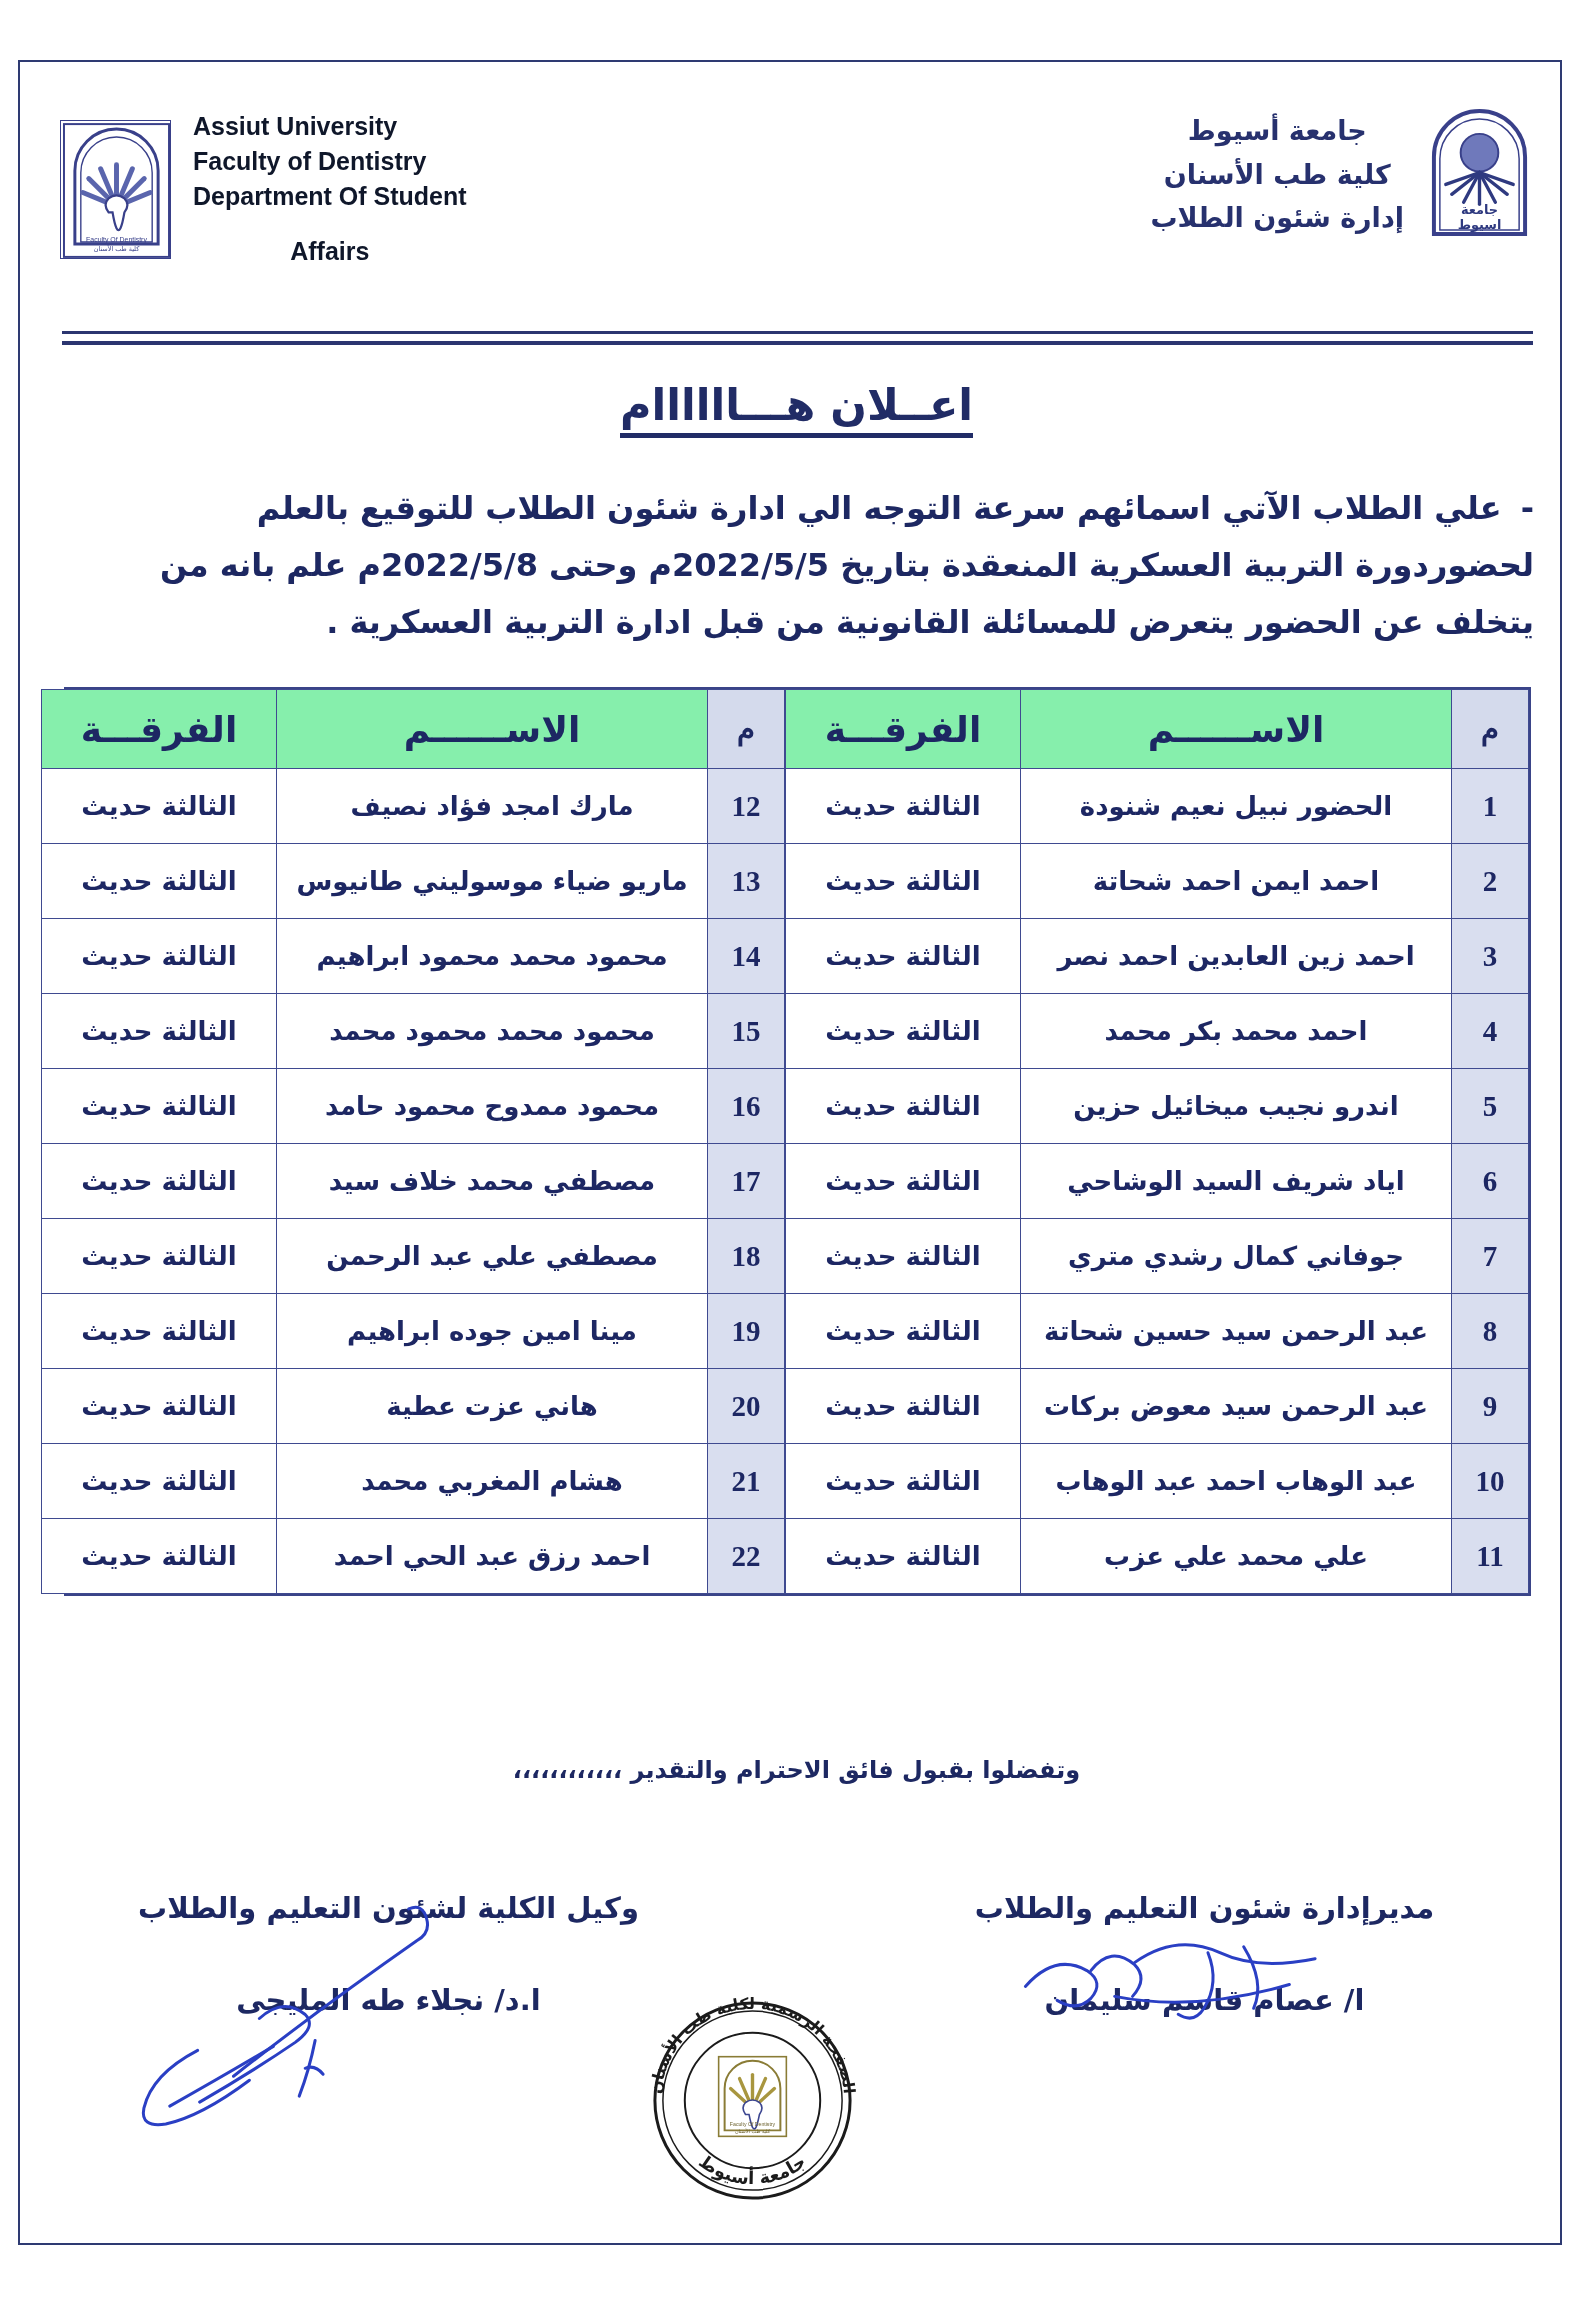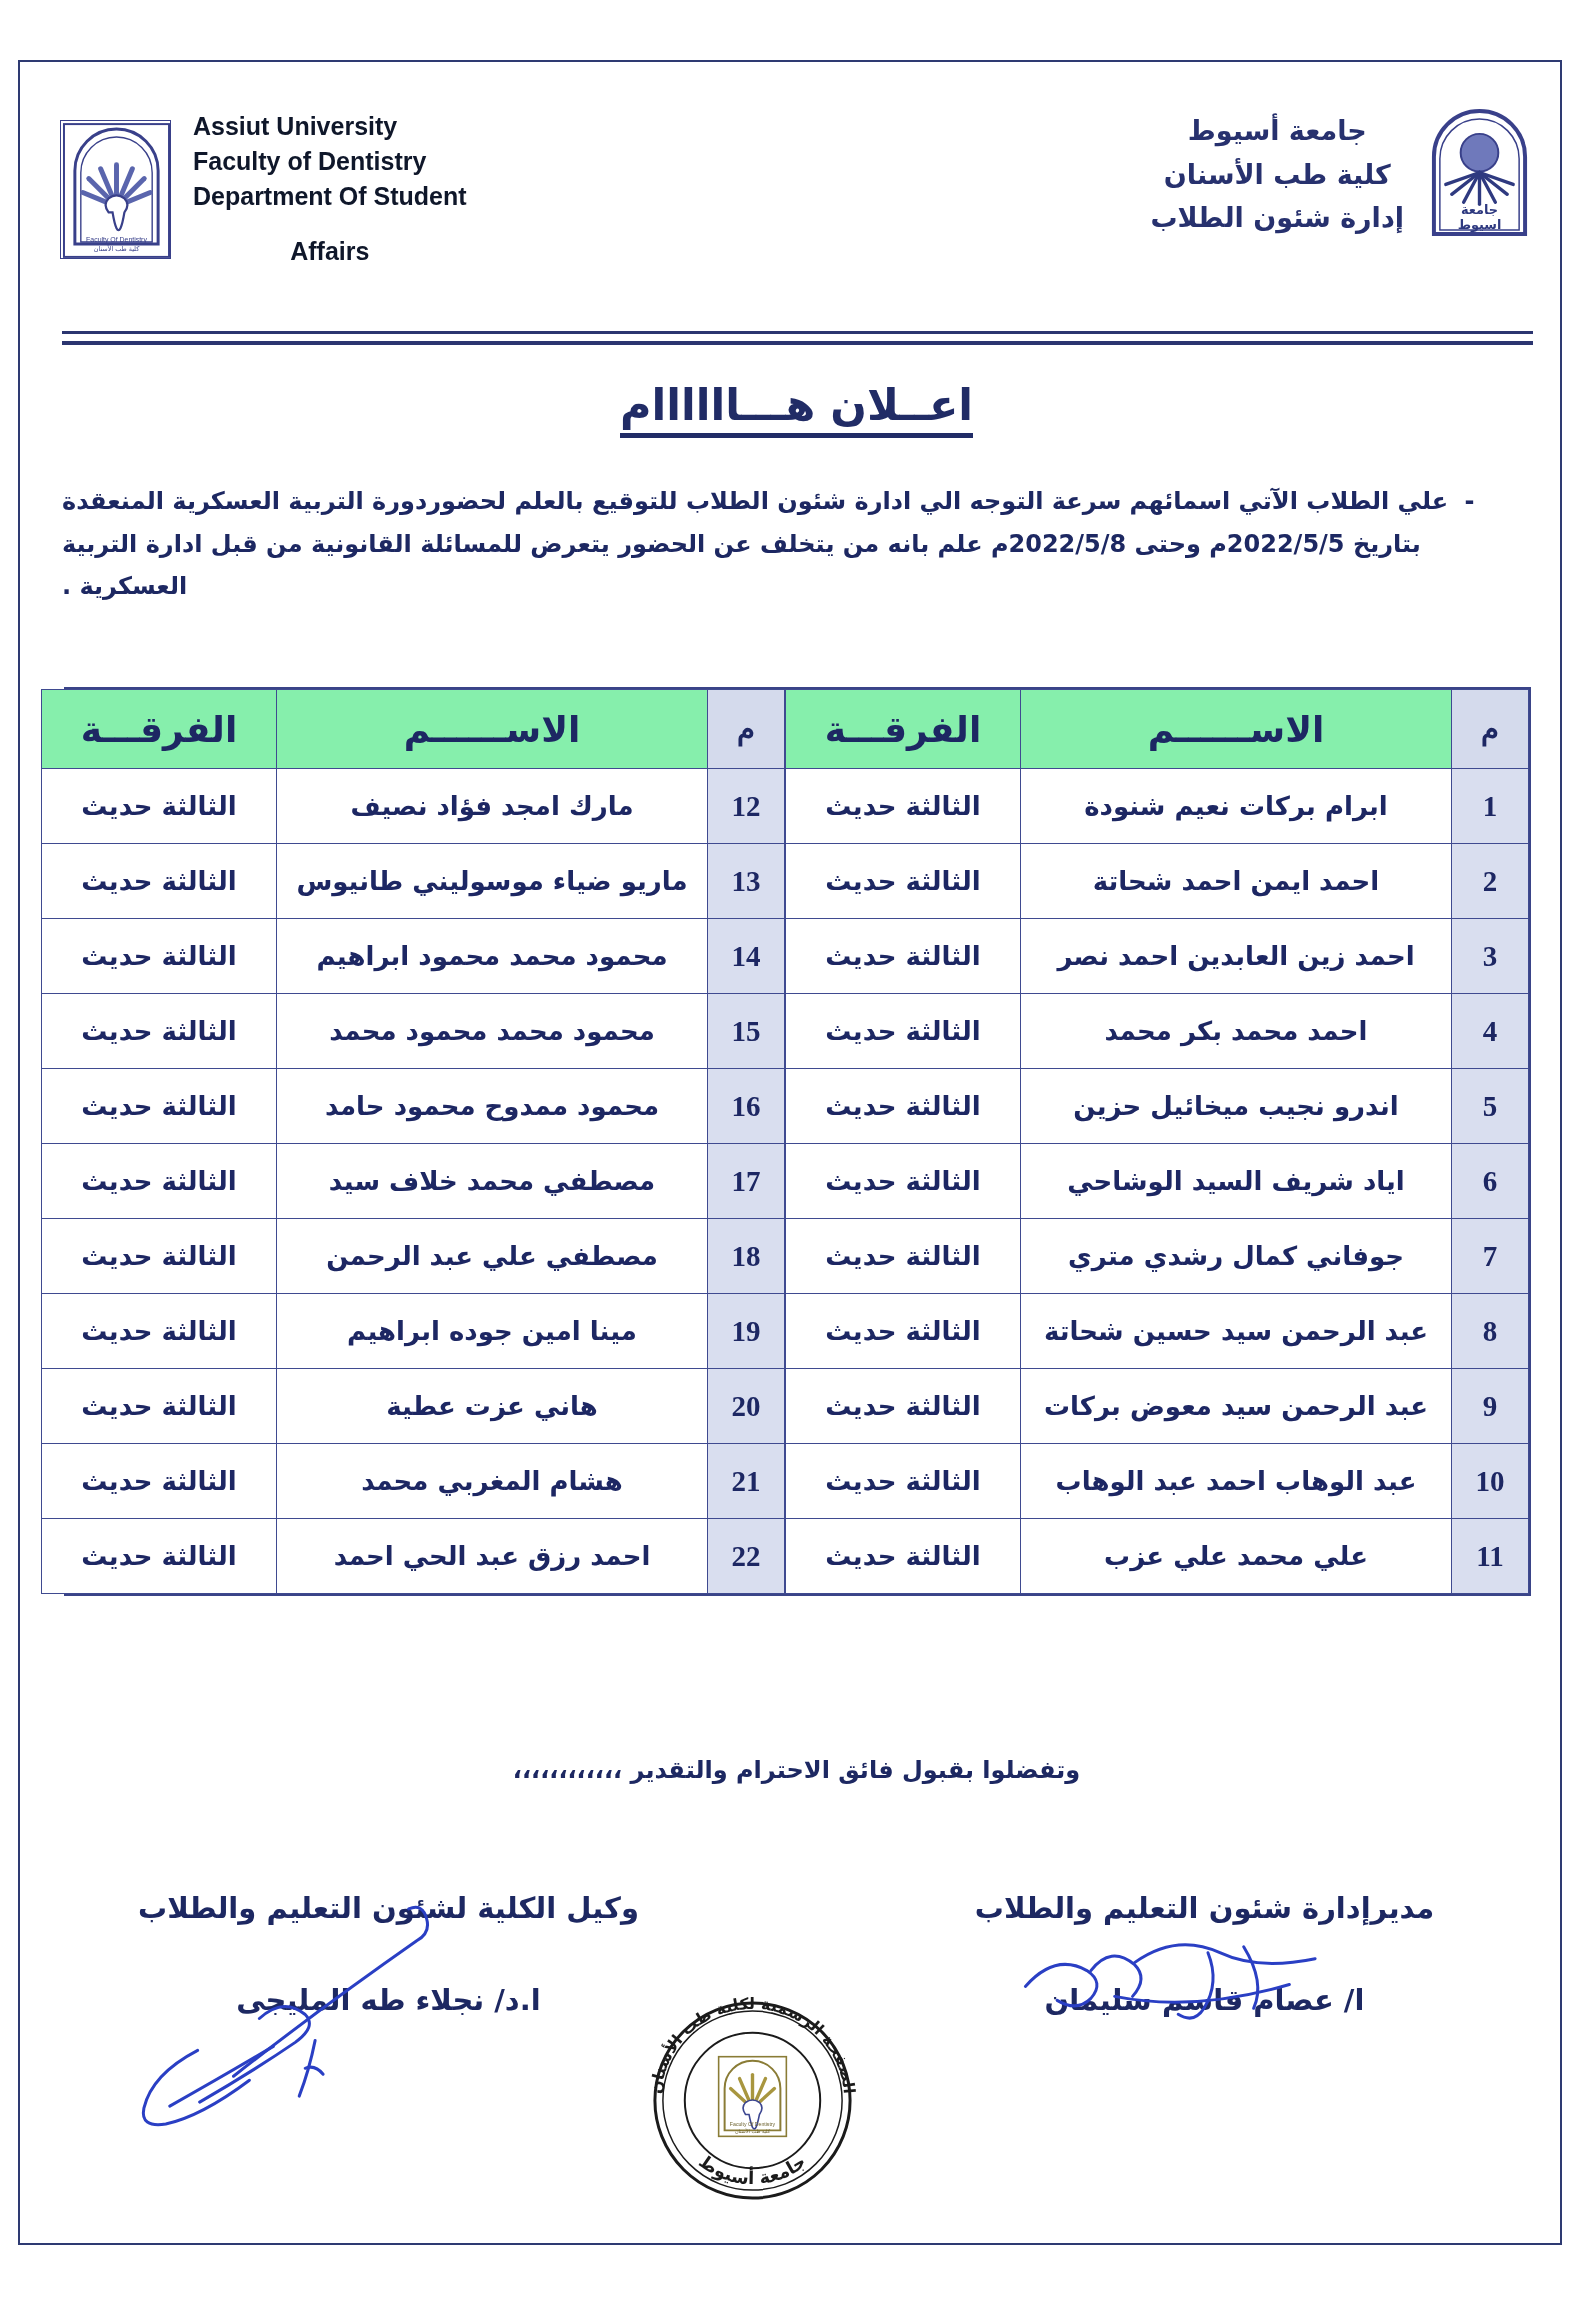--- a/index.html
+++ b/index.html
@@ -121,28 +121,28 @@
     letter-spacing: 1px;
   }
   .title span {
     border-bottom: 5px solid #212c66;
     padding-bottom: 3px;
   }
 
   
   .body-text {
     position: absolute;
-    left: 62px;
+    left: 81px;
     top: 480px;
     width: 1453px;
     direction: rtl;
-    text-align: left;
-    font-family: "DejaVu Sans", "Liberation Sans", sans-serif;
-    font-weight: bold;
-    font-size: 24px;
+    text-align: right;
+    font-family: "DejaVu Sans", "Liberation Sans", sans-serif;
+    font-weight: bold;
+    font-size: 32px;
     line-height: 1.78;
     color: #1d2862;
   }
   .body-text .bullet {
     display: inline-block;
     margin-left: 8px;
   }
 
   
   .tables-wrap {
@@ -335,21 +335,21 @@
     <thead>
       <tr>
         <th class="c-num">م</th>
         <th class="c-name">الاســــــم</th>
         <th class="c-grade">الفرقـــة</th>
       </tr>
     </thead>
     <tbody>
         <tr>
           <td class="c-num">1</td>
-          <td class="c-name">ابرام بركات نعيم شنودة</td>
+          <td class="c-name">الحضور نبيل نعيم شنودة</td>
           <td class="c-grade">الثالثة حديث</td>
         </tr>
         <tr>
           <td class="c-num">2</td>
           <td class="c-name">احمد ايمن احمد شحاتة</td>
           <td class="c-grade">الثالثة حديث</td>
         </tr>
         <tr>
           <td class="c-num">3</td>
           <td class="c-name">احمد زين العابدين احمد نصر</td>

